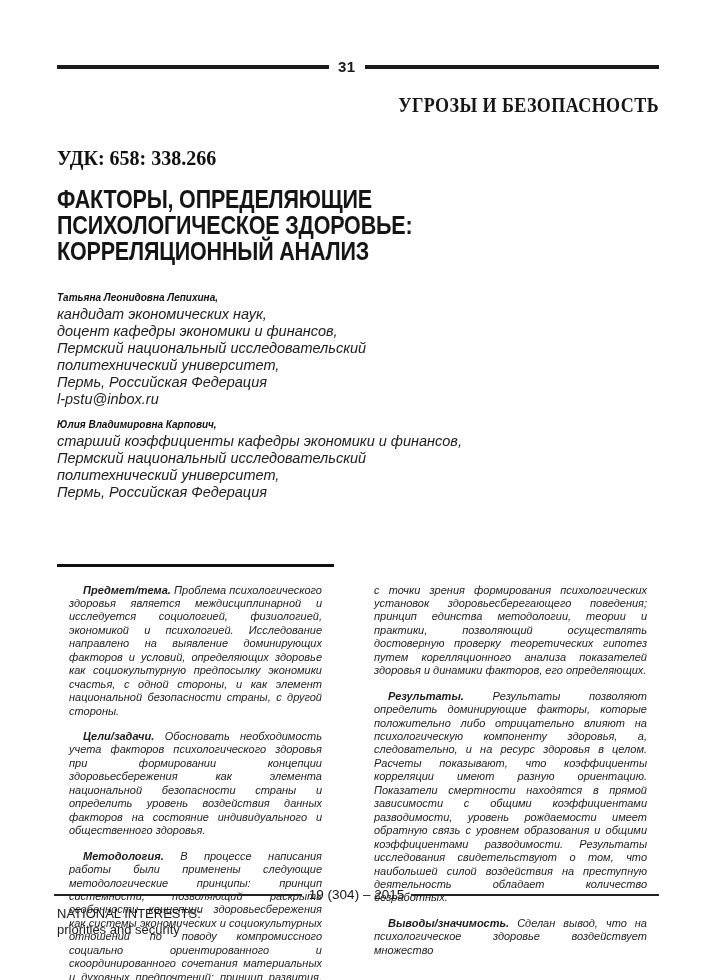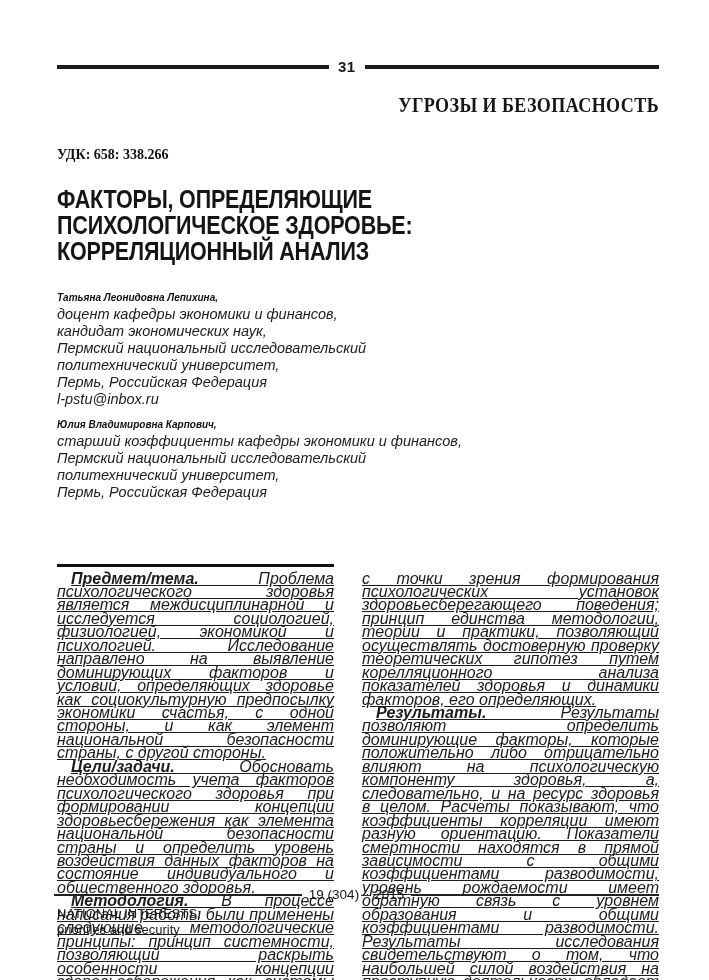--- a/index.html
+++ b/index.html
@@ -14,42 +14,42 @@
   .pagehead .bar.r{flex:1;}
   .pagenum{font-weight:bold;font-size:15px;line-height:15px;letter-spacing:.5px;}
   
   .section-header{
     position:absolute;top:92px;right:50px;
     font-family:"Liberation Serif",serif;font-weight:bold;font-size:22px;
     letter-spacing:.5px;transform:scaleX(.82);transform-origin:100% 50%;
     white-space:nowrap;color:#161616;
   }
   
-  .udc{position:absolute;top:147px;left:57px;font-family:"Liberation Serif",serif;font-weight:bold;font-size:14px;color:#111;}
+  .udc{position:absolute;top:147px;left:57px;font-family:"Liberation Serif",serif;font-weight:bold;font-size:20px;color:#111;}
   
   .title{
     position:absolute;top:186px;left:57px;margin:0;
     font-size:25px;line-height:26px;font-weight:bold;letter-spacing:-.2px;
     white-space:pre-line;color:#151515;
     transform:scaleX(.86);transform-origin:0 0;
   }
   
   .authors{position:absolute;top:289px;left:57px;width:420px;}
   .author{margin:0 0 8px 0;}
   .author .name{font-style:italic;font-weight:bold;font-size:10px;line-height:17px;color:#111;}
   .author .aline{font-style:italic;font-size:14.5px;line-height:17px;color:#1d1d1d;}
   
   .abstract{position:absolute;top:564px;left:57px;width:602px;}
   .abs-rule{width:277px;height:2.5px;background:#101010;margin-bottom:5px;}
   .cols{display:flex;gap:28px;}
   .col{width:277px;}
   .col.right{width:297px;}
   .col p{
-    margin:0;font-style:italic;font-size:16px;line-height:13.45px;
-    text-align:justify;text-indent:14px;color:#1c1c1c;text-decoration:underline;
+    margin:12px;font-style:italic;font-size:11px;line-height:13.45px;
+    text-align:justify;text-indent:14px;color:#1c1c1c;
   }
   .col p.cont{text-indent:0;}
   .col p .lead{font-weight:bold;}
   
   .issue-row{position:absolute;top:888px;left:54px;right:50px;display:flex;align-items:center;gap:7px;}
   .issue-row .fline{flex:1;height:1.5px;background:#222;}
   .issue{font-size:13.5px;line-height:14px;color:#161616;}
   .journals{position:absolute;top:906px;left:57px;right:50px;display:flex;justify-content:space-between;}
   .journal{font-size:13px;line-height:15.5px;color:#1b1b1b;}
   .journal.en{text-align:left;}
@@ -69,22 +69,22 @@
 
   <div class="udc">УДК: 658: 338.266</div>
 
   <h1 class="title">ФАКТОРЫ, ОПРЕДЕЛЯЮЩИЕ
 ПСИХОЛОГИЧЕСКОЕ ЗДОРОВЬЕ:
 КОРРЕЛЯЦИОННЫЙ АНАЛИЗ</h1>
 
   <div class="authors" id="authors">
       <div class="author">
         <div class="name">Татьяна Леонидовна Лепихина,</div>
+        <div class="aline">кандидат экономических наук,</div>
         <div class="aline">доцент кафедры экономики и финансов,</div>
-        <div class="aline">кандидат экономических наук,</div>
         <div class="aline">Пермский национальный исследовательский</div>
         <div class="aline">политехнический университет,</div>
         <div class="aline">Пермь, Российская Федерация</div>
         <div class="aline">l-pstu@inbox.ru</div>
       </div>
       <div class="author">
         <div class="name">Юлия Владимировна Карпович,</div>
         <div class="aline">старший коэффициенты кафедры экономики и финансов,</div>
         <div class="aline">Пермский национальный исследовательский</div>
         <div class="aline">политехнический университет,</div>

